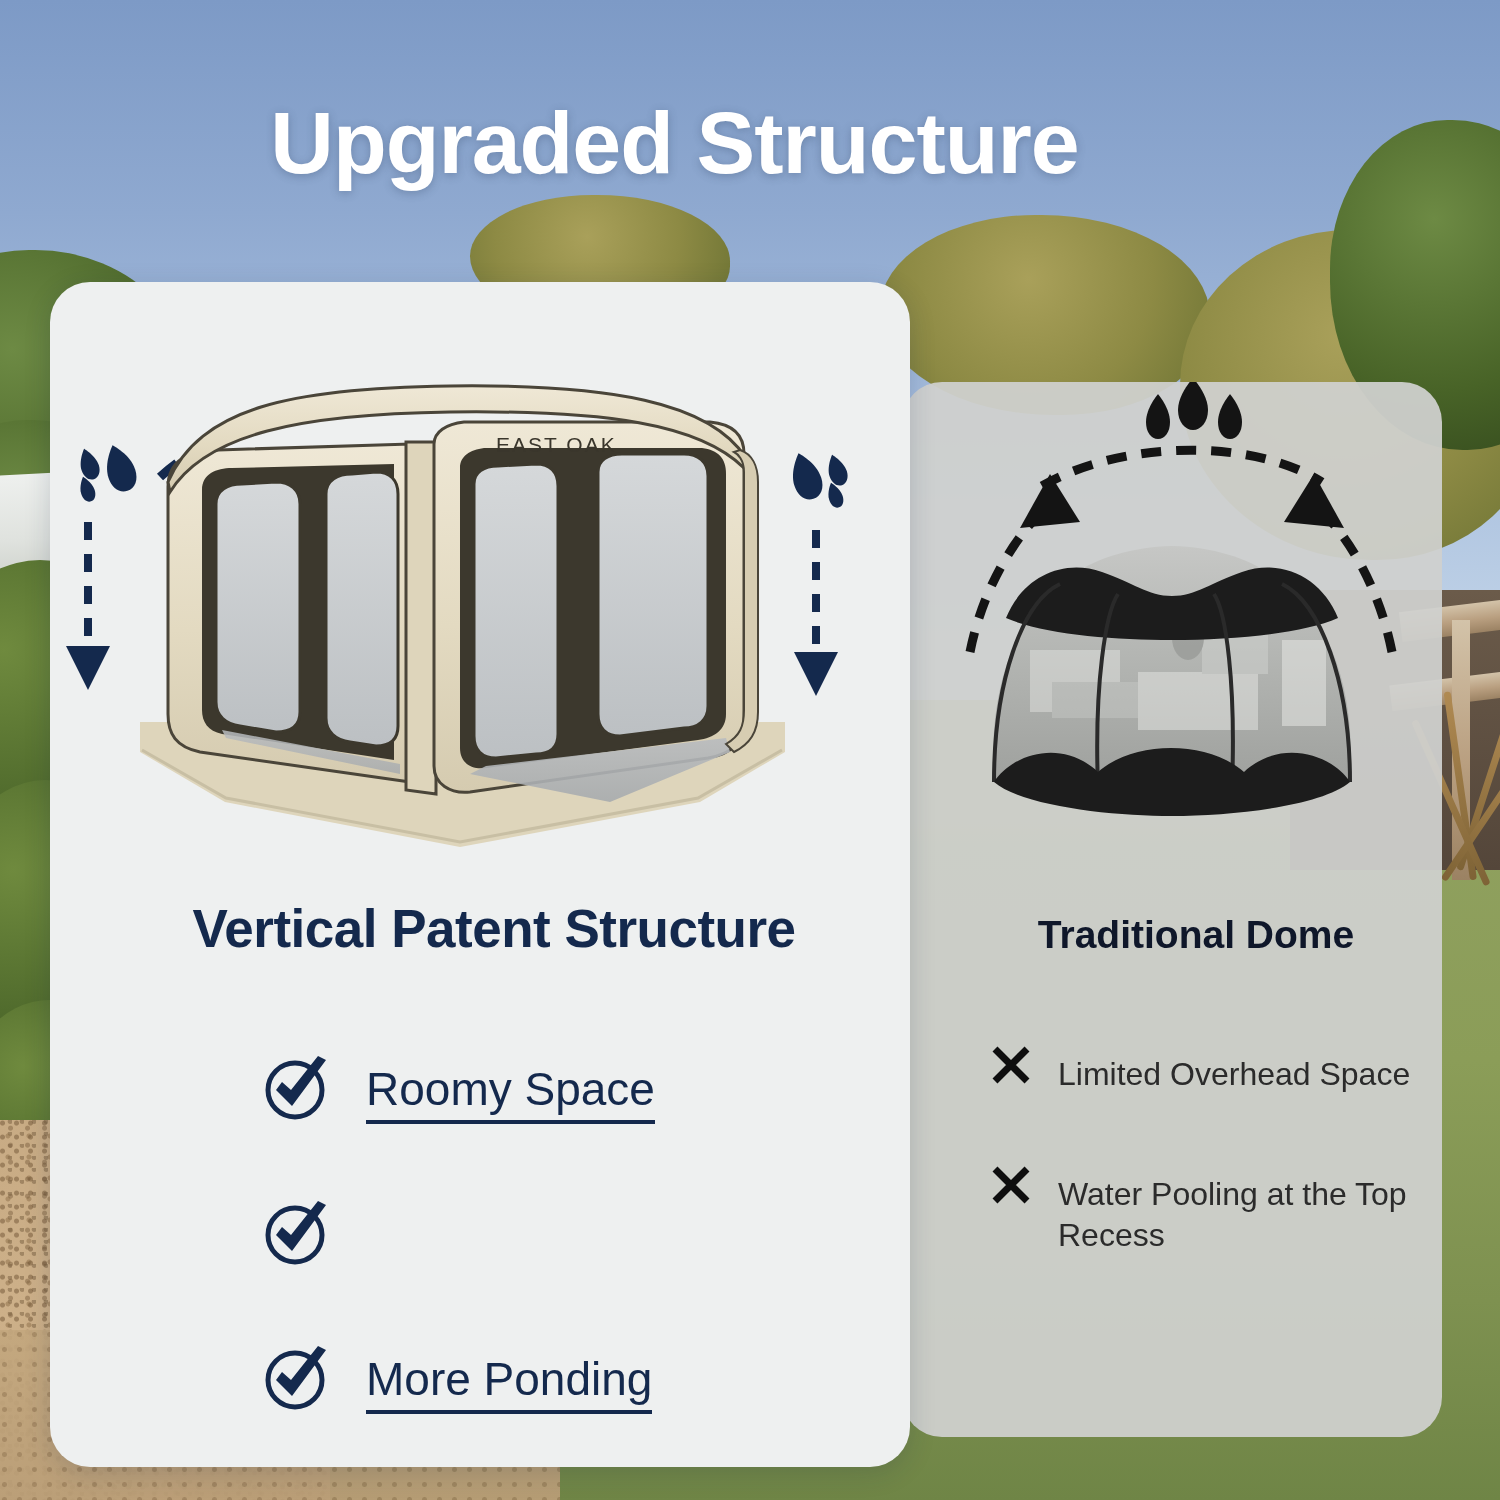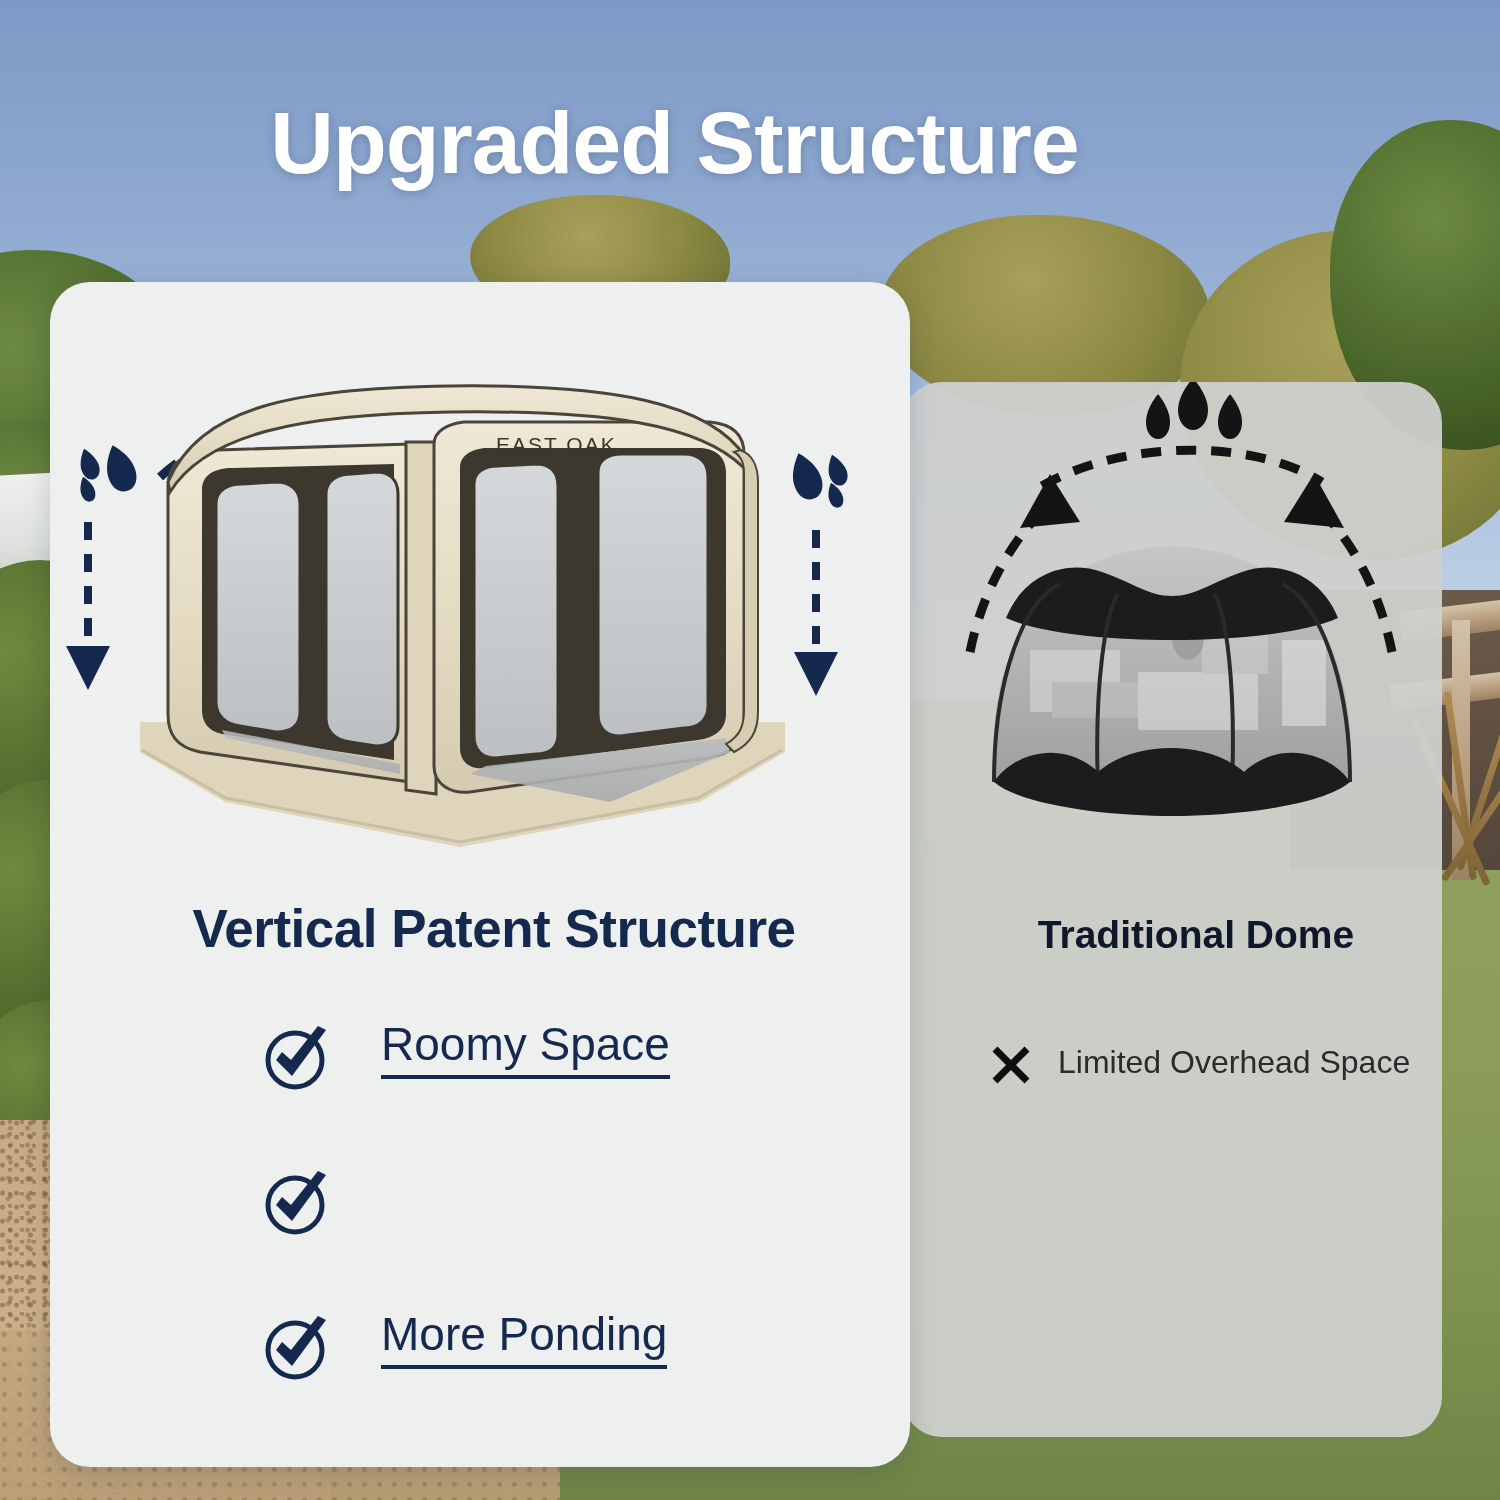--- a/index.html
+++ b/index.html
@@ -124,24 +124,23 @@
     text-align:center;
     font-size:39px;
     line-height:1.18;
     color:#0f172a;
     z-index:5;
   }
 
   
   .pros { position:absolute; left:260px; top:1020px; width:600px; z-index:5; }
   .pro-row {
-    display:flex; align-items:flex-start;
+    display:flex; align-items:flex-end;
     height:104px;
     margin-bottom:41px;
-    gap:15px;
   }
   .pro-row:last-child { margin-bottom:0; }
   .check-icon { width:74px; height:74px; flex:0 0 74px; margin-right:32px; }
   .pro-label {
     font-size:46px;
     color:#14294d;
     font-family:"Liberation Sans", sans-serif;
     border-bottom:4px solid #14294d;
     padding-bottom:7px;
     line-height:1.05;
@@ -153,20 +152,21 @@
     display:flex; align-items:flex-start;
     margin-bottom:68px;
   }
   .con-row:last-child { margin-bottom:0; }
   .x-icon { width:42px; height:42px; flex:0 0 42px; margin-right:26px; margin-top:2px; }
   .con-label {
     font-size:32px;
     color:#2b2b2b;
     line-height:1.26;
     font-family:"Liberation Sans", sans-serif;
+    margin-top:12px;
   }
 </style>
 </head>
 <body>
 
 <div id="bg">
   <div class="bg-sky"></div>
   <div class="bg-ground"></div>
 
   <div class="tree-dark" style="left:-120px; top:250px; width:330px; height:330px;"></div>
@@ -344,15 +344,21 @@
 
 <div class="cons">
 
   <div class="con-row">
     <svg class="x-icon" viewBox="0 0 42 42">
       <path d="M5 5 L37 37 M37 5 L5 37" stroke="#0e0e0e" stroke-width="7" stroke-linecap="butt"></path>
     </svg>
     <div class="con-label">Limited Overhead Space</div>
   </div>
 
+  <div class="con-row">
+    <svg class="x-icon" viewBox="0 0 42 42">
+      <path d="M5 5 L37 37 M37 5 L5 37" stroke="#0e0e0e" stroke-width="7" stroke-linecap="butt"></path>
+    </svg>
+    <div class="con-label">Water Pooling at the Top Recess</div>
+  </div>
 
 
 </div>
 
 </body></html>

